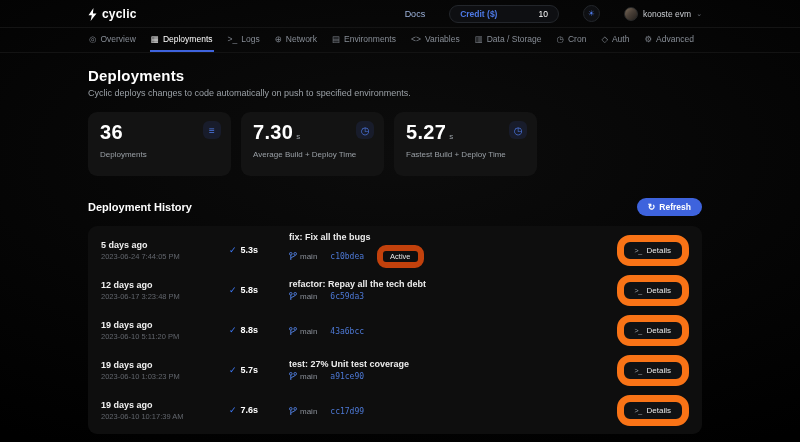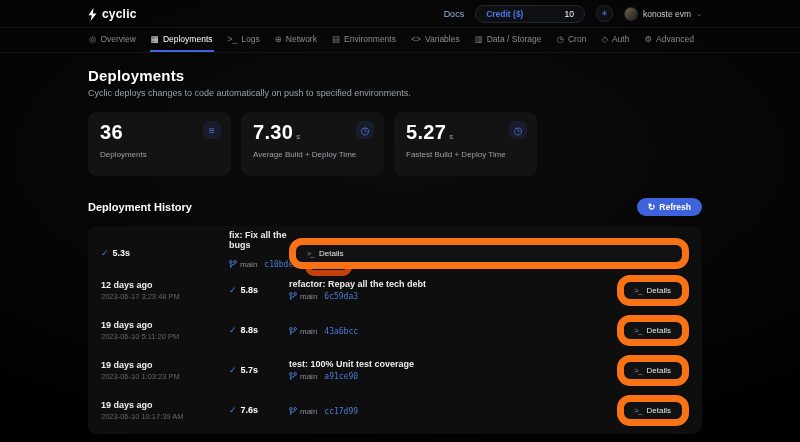--- a/index.html
+++ b/index.html
@@ -10,21 +10,21 @@
     background:#000 radial-gradient(90% 75% at 50% 35%, #0c0c0c 0%, #040404 65%, #000 100%);
   }
   .container { margin-left:88px; width:614px; }
 
   
   .topbar { height:28px; border-bottom:1px solid #141414; display:flex; align-items:center; }
   .topbar .container { display:flex; align-items:center; justify-content:space-between; }
   .brand { display:flex; align-items:flex-end; gap:5px; cursor:pointer; }
   .bolt { width:9px; height:13px; }
   .brand-name { font-size:12px; font-weight:bold; letter-spacing:.2px; }
-  .top-right { display:flex; align-items:center; gap:11px; }
+  .top-right { display:flex; align-items:center; gap:24px; }
   .docs-link { font-size:9px; color:#9db3dd; cursor:pointer; }
   .credit-pill { display:flex; align-items:center; gap:5px; border:1px solid #23262b; background:#0e0f12; border-radius:11px; padding:3px 10px; cursor:pointer; }
   .credit-label { font-size:8.5px; font-weight:bold; color:#4d79e6; }
   .credit-value { font-size:8.5px; font-weight:normal; color:#fff;margin-left:36px; }
   .theme-btn { width:17px; height:17px; border-radius:50%; border:1px solid #23262b; background:#0e0f12; color:#4d79e6; font-size:8px; display:flex; align-items:center; justify-content:center; cursor:pointer; }
   .user-chip { display:flex; align-items:center; gap:5px; cursor:pointer; }
   .avatar { width:14px; height:14px; border-radius:50%; background:linear-gradient(135deg,#7a6a58 0%,#4a4038 45%,#23201c 100%); border:1px solid #2a2a2a; }
   .user-name { font-size:8.5px; color:#c9ccd1; }
   .caret { font-size:7px; color:#6b7078; }
 
@@ -56,21 +56,21 @@
   .refresh-icon { font-size:9px; }
 
   .panel { background:#0e0e0e; border-radius:9px; margin-top:10px; padding:4px 0; }
   .row { display:grid; grid-template-columns:128px 60px 1fr auto; align-items:center; height:40px; padding:0 13px; }
   .rel-time { font-size:9px; font-weight:bold; color:#f0f0f0; }
   .timestamp { font-size:7.5px; color:#62666d; margin-top:2px; }
   .dur-cell { display:flex; align-items:center; gap:4px; }
   .check { color:#3e7bfa; font-size:9px; }
   .duration { font-size:9px; font-weight:bold; }
   .msg { font-size:9px; font-weight:bold; color:#ececec; }
-  .meta { display:flex; align-items:center; gap:7px; margin-top:3px; }
+  .meta { display:flex; align-items:center; gap:13px; margin-top:3px; }
   .branch-wrap { display:flex; align-items:center; gap:3px; }
   .branch { font-size:8px; color:#8a8f98; }
   .commit { font-size:8px; color:#4d79d6; font-family:"DejaVu Sans Mono", monospace; cursor:pointer; }
   .badge { font-size:7.5px; border:6px solid #c2410c; border-radius:9px; padding:1px 7px; color:#e6e6e6; }
   .details-btn { display:flex; align-items:center; gap:5px; border:7px solid #f97316; background:#111214; border-radius:13px; padding:4px 11px; font-size:8px; color:#e8e8e8; cursor:pointer; font-family:inherit; }
   .details-icon { color:#9aa0a6; font-size:7px; letter-spacing:-.5px; }
 </style>
 </head>
 <body>
 
@@ -179,20 +179,24 @@
     <div class="hist-title">Deployment History</div>
     <button class="refresh-btn">
       <span class="refresh-icon">↻</span>
       <span>Refresh</span>
     </button>
   </div>
 
   <div class="panel">
 
     <div class="row">
+      <div>
+        <div class="rel-time">5 days ago</div>
+        <div class="timestamp">2023-06-24 7:44:05 PM</div>
+      </div>
       <div class="dur-cell">
         <span class="check">✓</span>
         <span class="duration">5.3s</span>
       </div>
       <div>
         <div class="msg">fix: Fix all the bugs</div>
         <div class="meta">
           <span class="branch-wrap">
             <svg width="8" height="9" viewBox="0 0 8 9">
                 <circle cx="1.8" cy="1.8" r="1.3" fill="none" stroke="#4d79d6" stroke-width="1"></circle>
@@ -273,21 +277,21 @@
     <div class="row">
       <div>
         <div class="rel-time">19 days ago</div>
         <div class="timestamp">2023-06-10 1:03:23 PM</div>
       </div>
       <div class="dur-cell">
         <span class="check">✓</span>
         <span class="duration">5.7s</span>
       </div>
       <div>
-        <div class="msg">test: 100% Unit test coverage</div>
+        <div class="msg">test: 27% Unit test coverage</div>
         <div class="meta">
           <span class="branch-wrap">
             <svg width="8" height="9" viewBox="0 0 8 9">
                 <circle cx="1.8" cy="1.8" r="1.3" fill="none" stroke="#4d79d6" stroke-width="1"></circle>
                 <circle cx="6.2" cy="1.8" r="1.3" fill="none" stroke="#4d79d6" stroke-width="1"></circle>
                 <path d="M1.8 3.1 V8 M6.2 3.1 C6.2 5,1.8 4.5,1.8 6.5" fill="none" stroke="#4d79d6" stroke-width="1"></path>
               </svg>
             <span class="branch">main</span>
           </span>
           <span class="commit">a91ce90</span>

